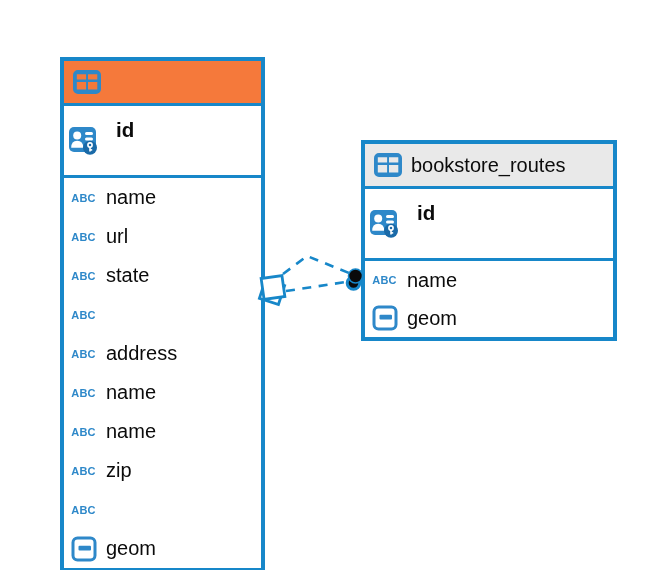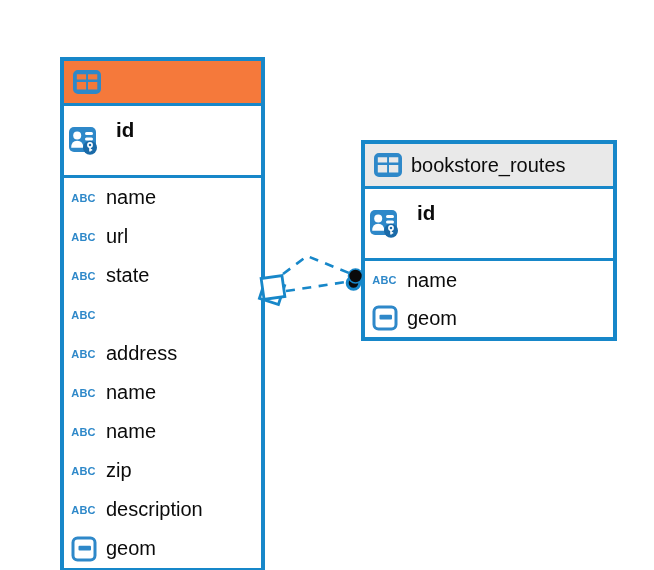--- a/index.html
+++ b/index.html
@@ -85,21 +85,20 @@
     <div class="col-row">
       <span class="icon icon-abc">ABC</span>
       <span class="label">name</span>
     </div>
     <div class="col-row">
       <span class="icon icon-abc">ABC</span>
       <span class="label">zip</span>
     </div>
     <div class="col-row">
       <span class="icon icon-abc">ABC</span>
-      <span class="label">description</span>
     </div>
     <div class="col-row">
       <span class="icon">
         <svg width="26" height="26" viewBox="0 0 26 26">
           <rect x="2" y="2" width="22" height="22" rx="4.5" fill="#fff" stroke="#2e88c9" stroke-width="3"></rect>
           <rect x="7.5" y="9.8" width="12.5" height="4.6" rx="1" fill="#2e88c9"></rect>
         </svg>
       </span>
       <span class="label">geom</span>
     </div>

